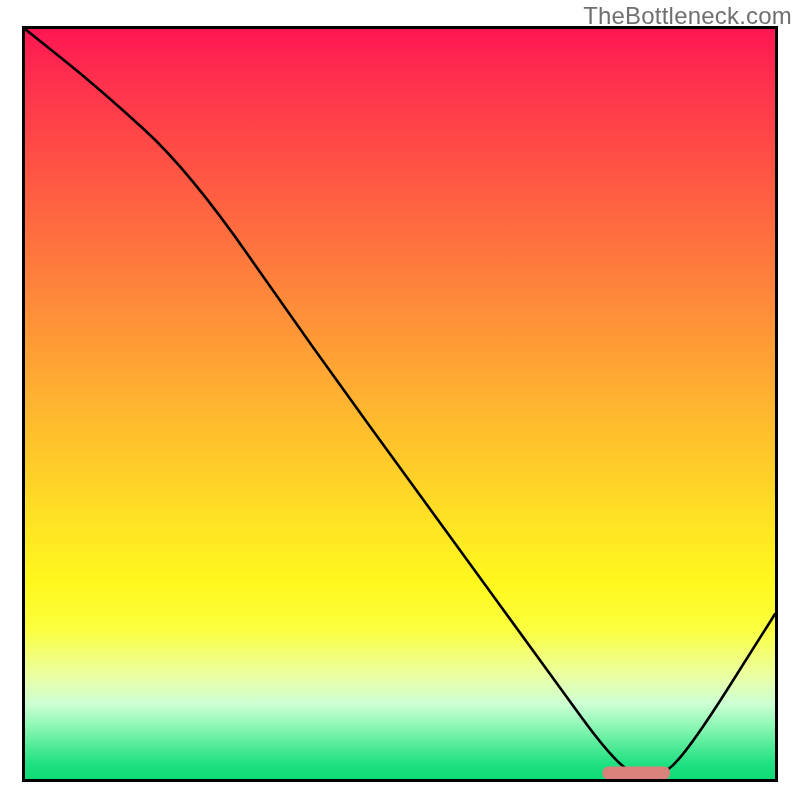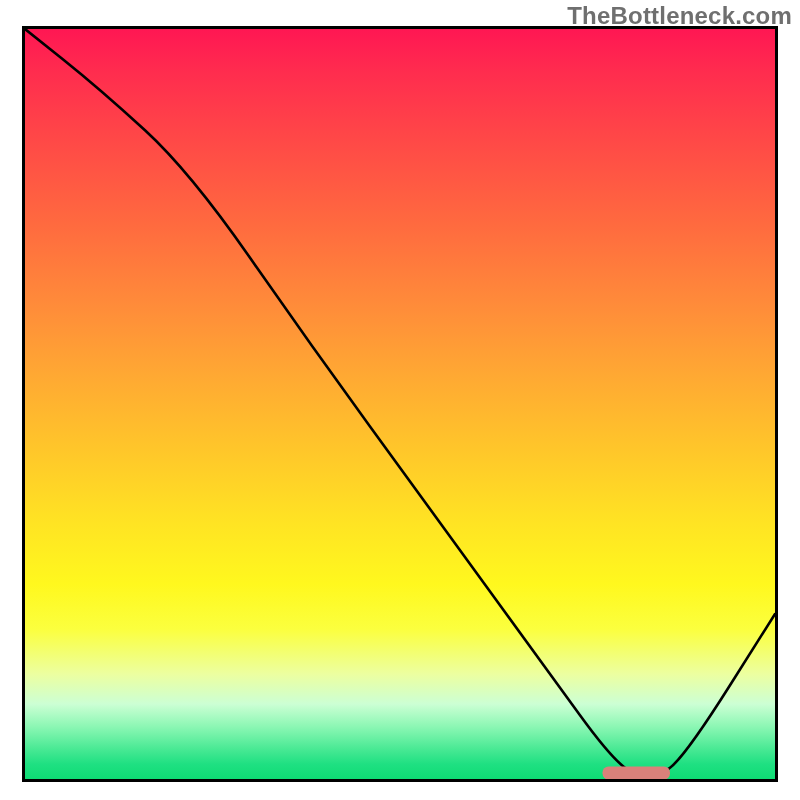--- a/index.html
+++ b/index.html
@@ -14,21 +14,21 @@
     position: relative;
     width: 800px;
     height: 800px;
   }
   .watermark {
     position: absolute;
     top: 2px;
     right: 8px;
     color: #6f6f6f;
     font-size: 24px;
-    font-weight: 700;
+    font-weight: 400;
     letter-spacing: 0.2px;
     z-index: 20;
   }
   .plot-frame {
     position: absolute;
     left: 22px;
     top: 26px;
     width: 756px;
     height: 756px;
     border: 3px solid #000;

